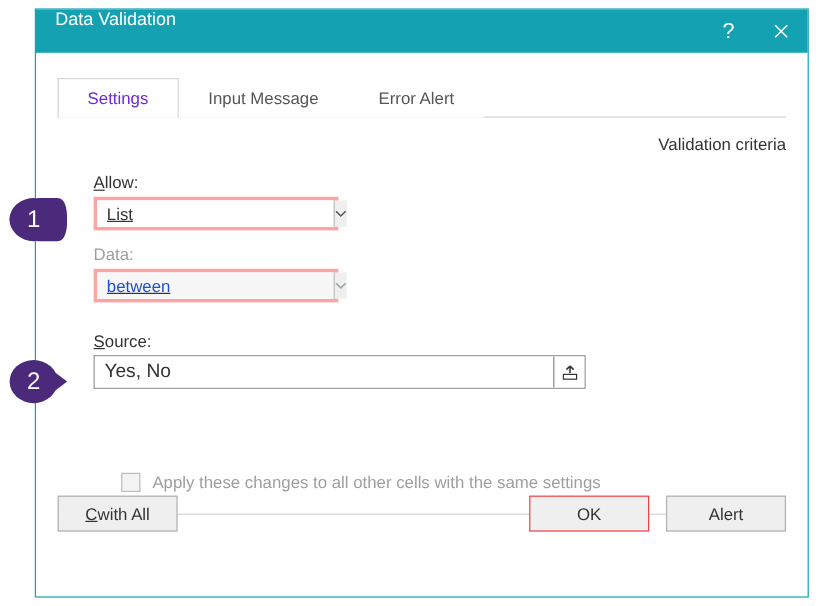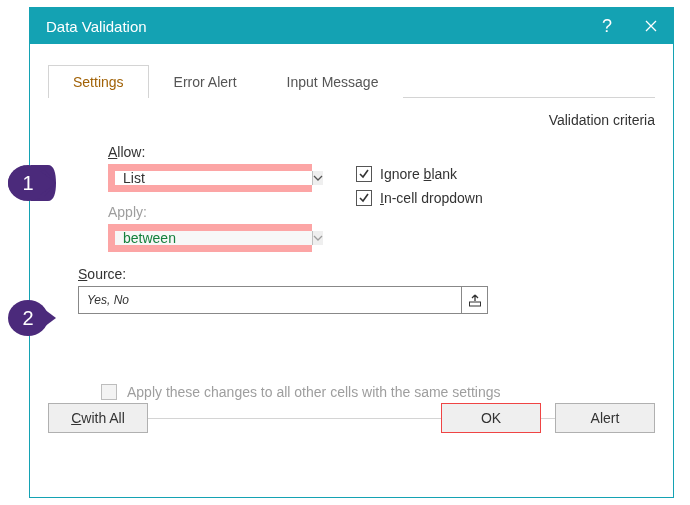--- a/index.html
+++ b/index.html
@@ -1,45 +1,45 @@
 <!DOCTYPE html>
 <html><head>
   <meta charset="utf-8">
   <style>
     * { margin: 0; padding: 0; box-sizing: border-box; }
     body { font-family: "Segoe UI", Tahoma, sans-serif; font-size: 14px; color: #333; background: #fff; width: 690px; height: 505px; position: relative; overflow: hidden; }
     .dialog { position: absolute; left: 29px; top: 7px; width: 645px; height: 491px; border: 1px solid #14a2b3; background: #fff; }
-    .titlebar { height: 36px; background: #14a2b3; color: #fff; display: flex; align-items: center; padding-left: 16px; }
+    .titlebar { height: 36px; background: #14a2b3; color: #fff; display: flex; padding-left: 16px; }
     .titlebar .title { flex: 1; font-size: 15px; }
     .tbtn { width: 44px; height: 36px; display: flex; align-items: center; justify-content: center; font-size: 18px; cursor: pointer; }
     .body { padding: 20px 18px 16px 18px; position: relative; }
     .tabs { display: flex; border-bottom: 1px solid #d4d4d4; }
-    .tab { padding: 8px 24px; border: 1px solid transparent; border-bottom: none; position: relative; top: 1px; background: #fff; color: #a16207; cursor: pointer; }
+    .tab { padding: 8px 24px; border: 1px solid transparent; border-bottom: none; position: relative; top: 1px; background: #fff; color: #6d28d9; cursor: pointer; }
     .tab.active { border-color: #d4d4d4; background: #fff; }
     .tab:not(.active) { color: #555; }
     .criteria-label { margin-top: 14px; margin-bottom: 6px; padding-left: 2px; text-align: right; }
     .criteria-body { padding: 10px 16px 6px 30px; }
-    .row { display: flex; margin-left: 30px; }
+    .row { display: flex; }
     .col-left { width: 230px; }
     .col-right { padding-left: 18px; padding-top: 22px; }
     .field-label { margin-bottom: 4px; }
     .field-label.disabled { color: #9e9e9e; }
     .underline { text-decoration: underline; text-decoration-thickness: 1px; }
-    .combo { display: flex; height: 28px; border: 7px solid #fca5a5; width: 204px; }
+    .combo { display: flex; height: 28px; border: 3px solid #fca5a5; width: 204px; text-decoration: underline; }
     .combo input { flex: 1; border: none; padding: 0 8px; font-family: inherit; font-size: 14px; color: #333; outline: none; background: #fff; }
-    .combo input:disabled { background: #f7f7f7; color: #15803d; }
+    .combo input:disabled { background: #f7f7f7; color: #1d4ed8; }
     .combo .caret { width: 26px; border-left: 1px solid #bfbfbf; display: flex; align-items: center; justify-content: center; background: #efefef; cursor: pointer; }
     .combo .caret svg { width: 10px; height: 6px; }
     .check { display: flex; align-items: center; margin-bottom: 8px; cursor: pointer; }
     .chkbox { width: 16px; height: 16px; border: 1px solid #555; display: flex; align-items: center; justify-content: center; margin-right: 8px; background: #fff; }
     .chkbox.disabled { border-color: #bdbdbd; background: #f3f3f3; }
     .chkbox svg { width: 12px; height: 12px; }
-    .source-label { margin-top: 14px; margin-bottom: 4px; }
+    .source-label { margin-top: 24px; margin-bottom: 4px; }
     .source-row { display: flex; width: 410px; border: 1px solid #888; height: 28px; }
-    .source-row input { flex: 1; border: none; padding: 0 8px; font-family: inherit; font-size: 12px; color: #333; outline: none; font-style: italic; }
+    .source-row input { flex: 1; border: none; padding: 0 8px; font-family: inherit; font-size: 16px; color: #333; outline: none; }
     .picker-btn { width: 26px; border-left: 1px solid #888; display: flex; align-items: center; justify-content: center; cursor: pointer; background: #fff; }
     .picker-btn svg { width: 14px; height: 14px; }
     .apply-row { margin-top: 70px; display: flex; align-items: center; color: #9e9e9e; padding-left: 23px; }
     .btn-row { position: absolute; bottom: 14px; left: 18px; right: 18px; display: flex; align-items: center; }
     .btn { height: 30px; padding: 0 22px; min-width: 100px; display: inline-flex; align-items: center; justify-content: center; background: #efefef; border: 1px solid #b0b0b0; cursor: pointer; }
     .btn.primary { border: 5px solid #ef4444; border-width: 1px; }
     .spacer { flex: 1; }
     .sephr { border: none; border-top: 1px solid #d4d4d4; margin: 12px 0 12px 0; }
     .callout { position: absolute; width: 50px; height: 40px; display: flex; align-items: center; justify-content: center; color: #fff; font-size: 20px; font-weight: 500; z-index: 5; }
     .callout .bubble { position:absolute; inset:0; }
@@ -76,70 +76,52 @@
     <div class="tbtn">
       <svg width="14" height="14" viewBox="0 0 14 14">
           <path d="M2 2 L12 12 M12 2 L2 12" stroke="#fff" stroke-width="1.3"></path>
         </svg>
     </div>
   </div>
 
   <div class="body">
     <div class="tabs">
       <div class="tab active">Settings</div>
+      <div class="tab">Input Message</div>
       <div class="tab">Error Alert</div>
-      <div class="tab">Input Message</div>
     </div>
 
     <div class="criteria-label">Validation criteria</div>
 
     <div class="criteria-body">
       <div class="row">
         <div class="col-left">
           <div class="field-label">
             <span class="underline">A</span><span>llow:</span>
           </div>
           <div class="combo">
             <input type="text" readonly="" value="List" style="">
             <div class="caret">
               <svg viewBox="0 0 10 6">
                   <path d="M1 1 L5 5 L9 1" fill="none" stroke="#555" stroke-width="1.3"></path>
                 </svg>
             </div>
           </div>
 
-          <div class="field-label disabled" style="margin-top:12px">Apply:</div>
+          <div class="field-label disabled" style="margin-top:12px">Data:</div>
           <div class="combo">
             <input type="text" disabled="" value="between" style="">
             <div class="caret">
               <svg viewBox="0 0 10 6">
                   <path d="M1 1 L5 5 L9 1" fill="none" stroke="#9e9e9e" stroke-width="1.3"></path>
                 </svg>
             </div>
           </div>
         </div>
 
-        <div class="col-right">
-          <div class="check">
-            <div class="chkbox">
-              <svg viewBox="0 0 12 12">
-                  <path d="M2 6 L5 9 L10 2" fill="none" stroke="#333" stroke-width="1.6"></path>
-                </svg>
-            </div>
-            <span><span>Ignore </span><span class="underline">b</span><span>lank</span></span>
-          </div>
-          <div class="check">
-            <div class="chkbox">
-              <svg viewBox="0 0 12 12">
-                  <path d="M2 6 L5 9 L10 2" fill="none" stroke="#333" stroke-width="1.6"></path>
-                </svg>
-            </div>
-            <span><span class="underline">I</span><span>n-cell dropdown</span></span>
-          </div>
-        </div>
       </div>
 
       <div class="source-label">
         <span class="underline">S</span><span>ource:</span>
       </div>
       <div class="source-row">
         <input type="text" value="Yes, No" style="">
         <div class="picker-btn">
           <svg viewBox="0 0 14 14">
             <rect x="1.5" y="9" width="11" height="4" fill="none" stroke="#333" stroke-width="1"></rect>

